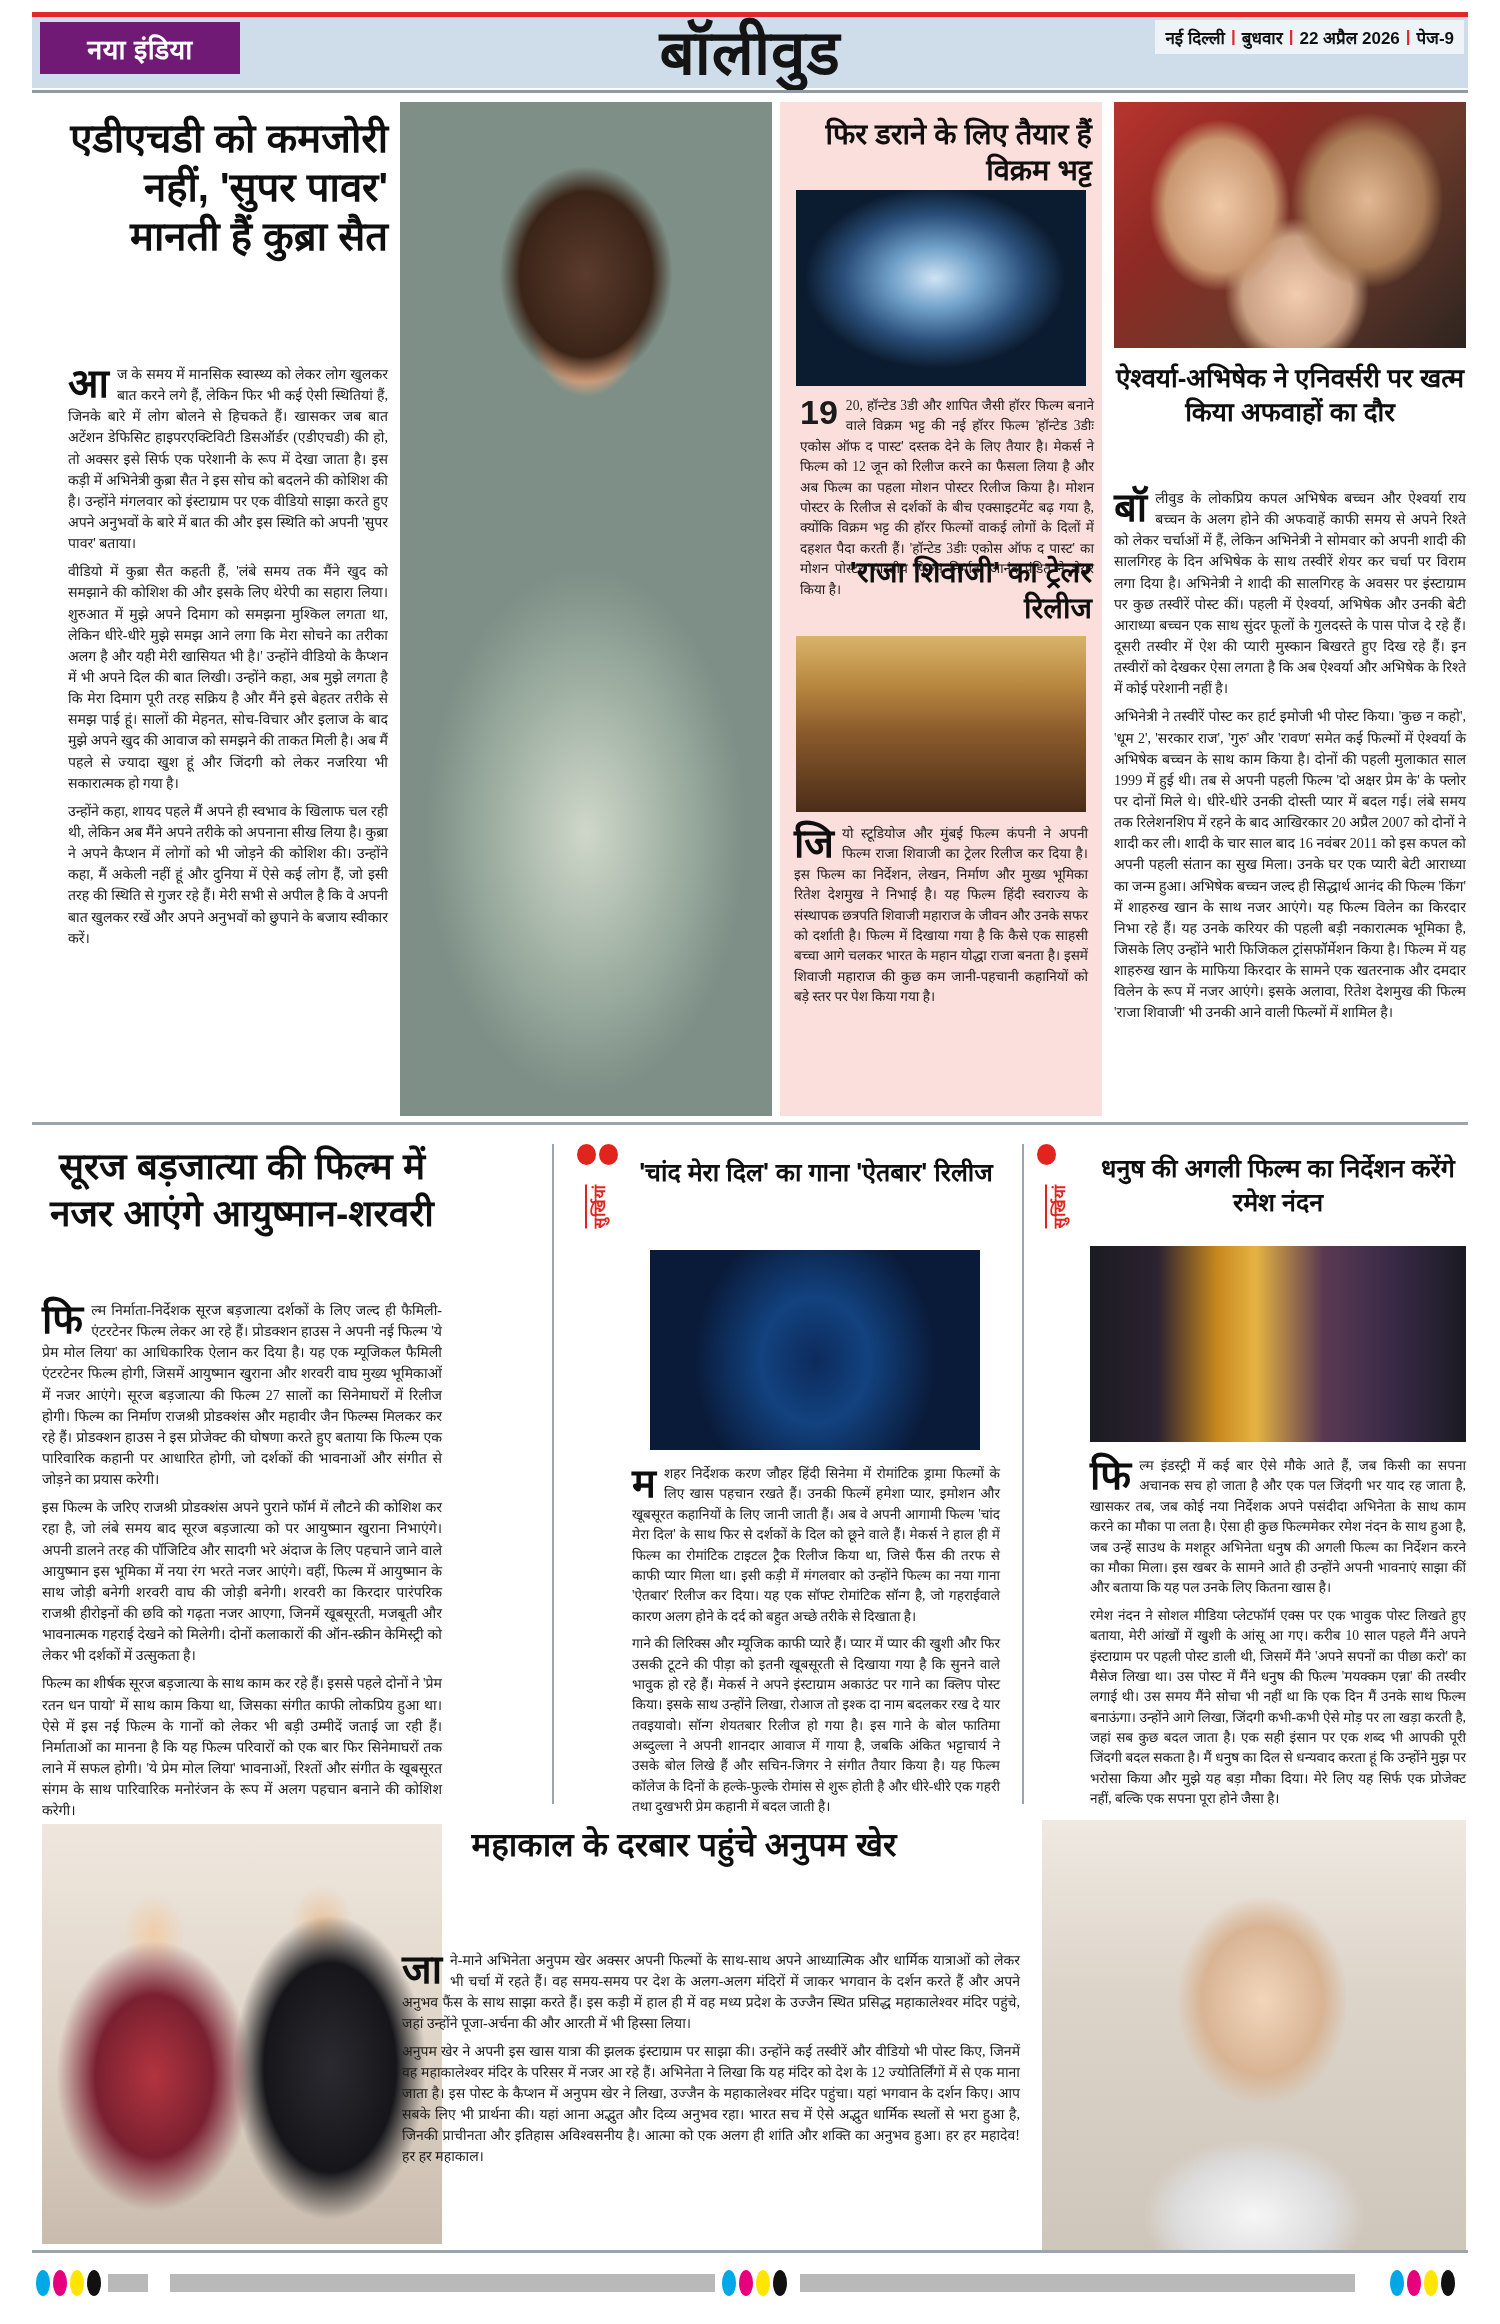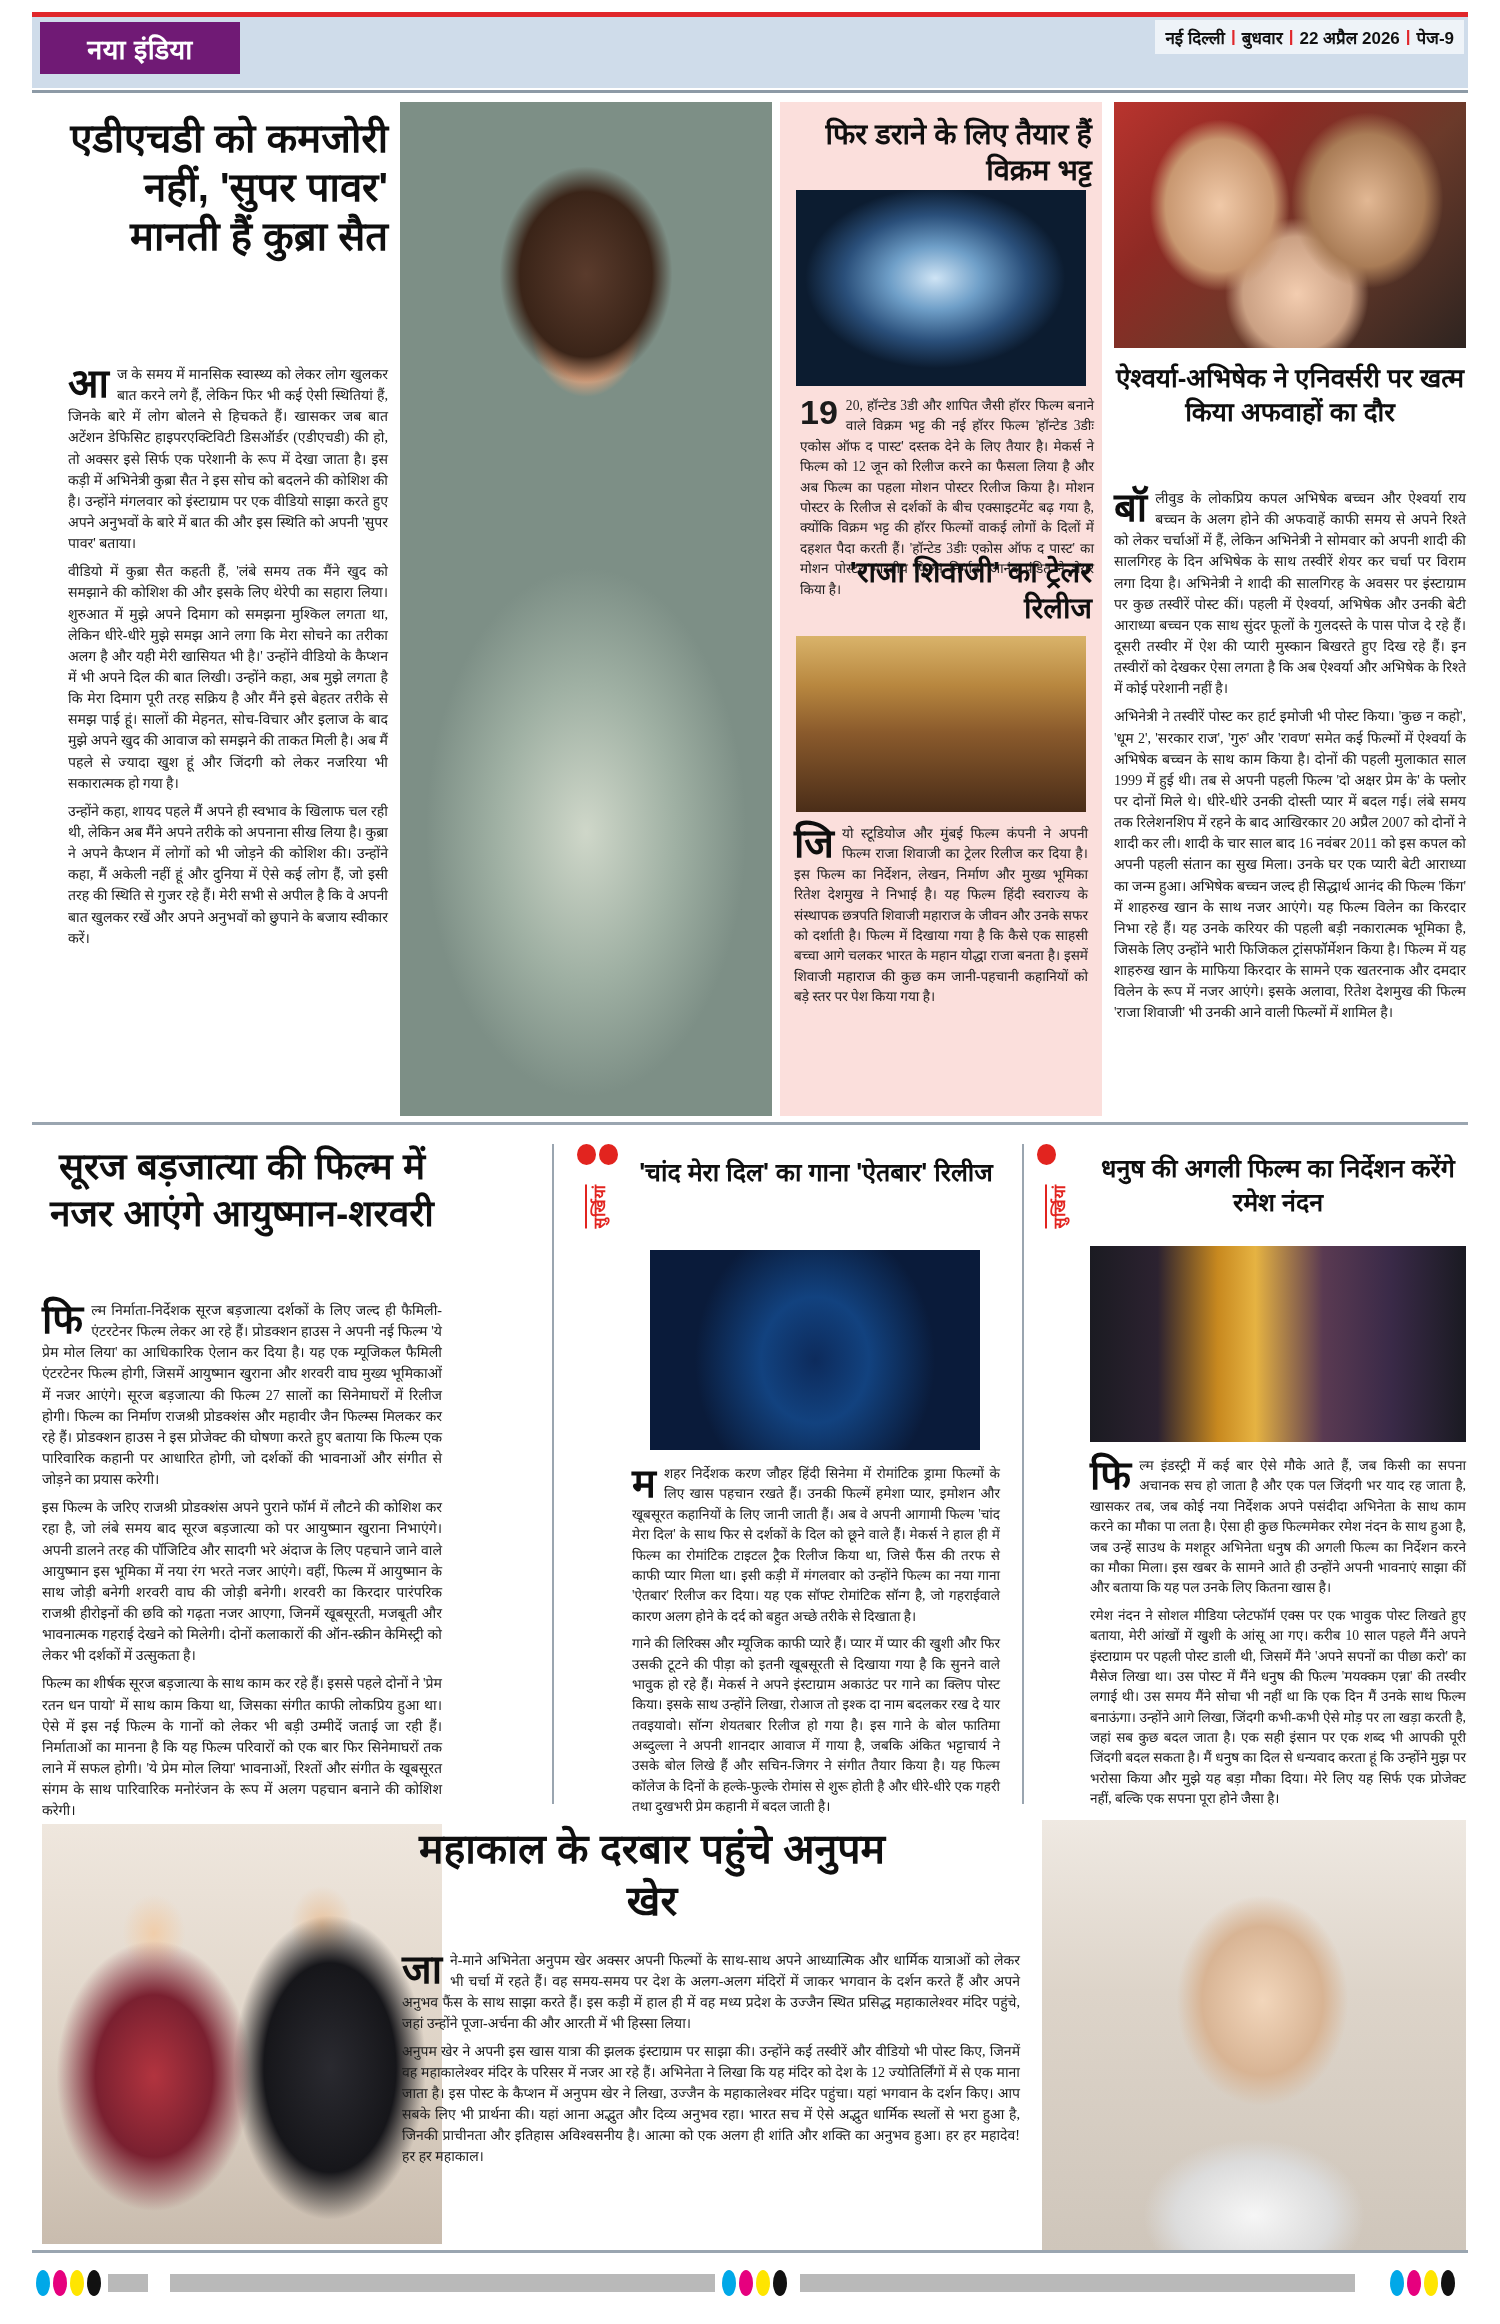--- a/index.html
+++ b/index.html
@@ -102,21 +102,21 @@
 
   .F-hl{position:absolute;left:600px;top:22px;width:368px;text-align:center;font-size:25px;line-height:1.35;}
   .F-photo{position:absolute;left:618px;top:116px;width:330px;height:200px;}
   .F-body{position:absolute;left:600px;top:330px;width:368px;height:330px;font-size:13.6px;}
 
   .G-quote{position:absolute;left:1005px;top:10px;width:40px;height:180px;}
   .G-hl{position:absolute;left:1058px;top:18px;width:376px;text-align:center;font-size:25px;line-height:1.35;}
   .G-photo{position:absolute;left:1058px;top:112px;width:376px;height:196px;}
   .G-body{position:absolute;left:1058px;top:322px;width:376px;height:336px;font-size:13.6px;}
 
-  .H-hl{position:absolute;left:360px;top:690px;width:520px;text-align:center;font-size:41px;line-height:1.26;}
+  .H-hl{position:absolute;left:392px;top:690px;width:520px;text-align:center;font-size:33px;line-height:1.26;}
   .H-body{position:absolute;left:370px;top:816px;width:618px;height:300px;font-size:14px;}
   .H-photo{position:absolute;left:1010px;top:686px;width:424px;height:430px;}
 
   
   .footer{position:absolute;left:0;top:2268px;width:1500px;height:40px;}
   .cmyk{position:absolute;top:2px;display:flex;gap:3px;}
   .cmyk span{display:block;width:14px;height:26px;border-radius:50%;}
   .c-c{background:#00a8e8;} .c-m{background:#e6007e;} .c-y{background:#ffe500;} .c-k{background:#111;}
   .greybar{position:absolute;top:6px;height:18px;background:#b9b9b9;}
   .tickbox{position:absolute;top:4px;width:10px;height:22px;background:#fff;}
@@ -162,20 +162,21 @@
 </style>
 </head>
 <body>
 
 <div class="page">
 
   <div class="masthead">
     <div class="mast-redline"></div>
     <div class="mast-band"></div>
     <div class="mast-logo">नया इंडिया</div>
+    <div class="mast-title">बॉलीवुड</div>
     <div class="mast-dateline">
       <span>नई दिल्ली</span>
       <span class="sep">|</span>
       <span>बुधवार</span>
       <span class="sep">|</span>
       <span>22 अप्रैल 2026</span>
       <span class="sep">|</span>
       <span>पेज-9</span>
     </div>
     <div class="mast-rule"></div>

